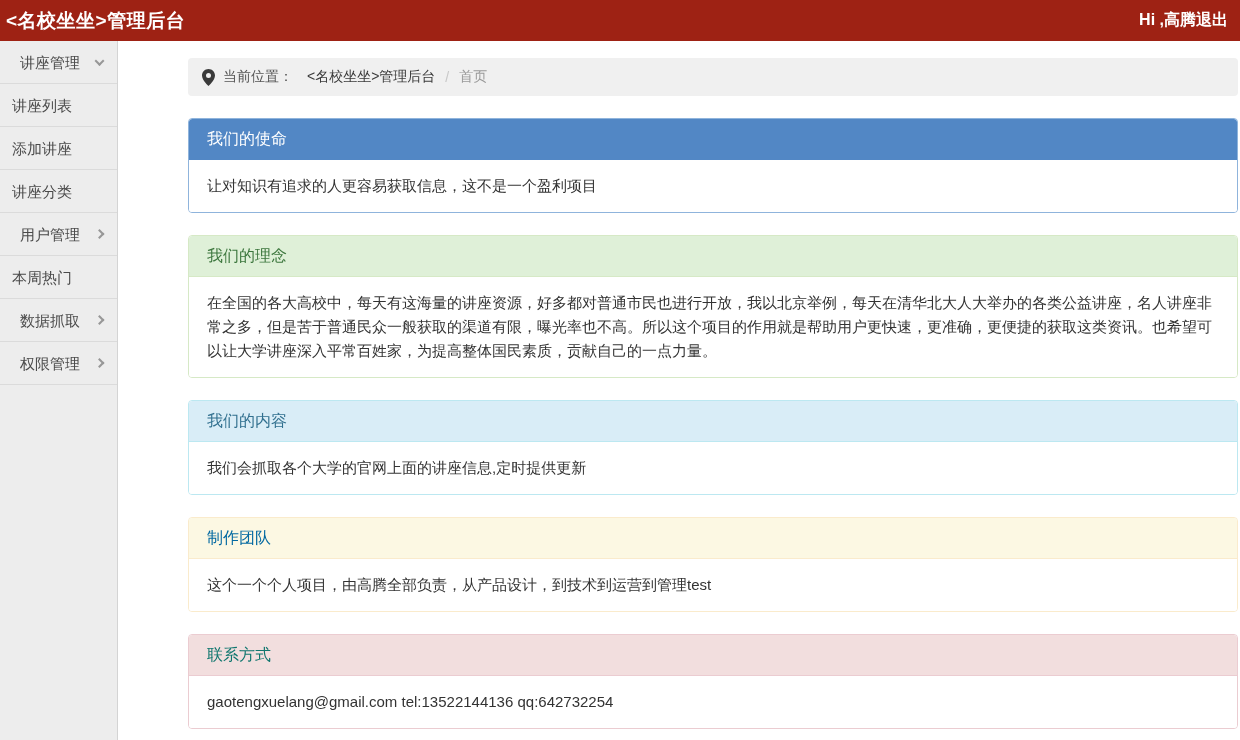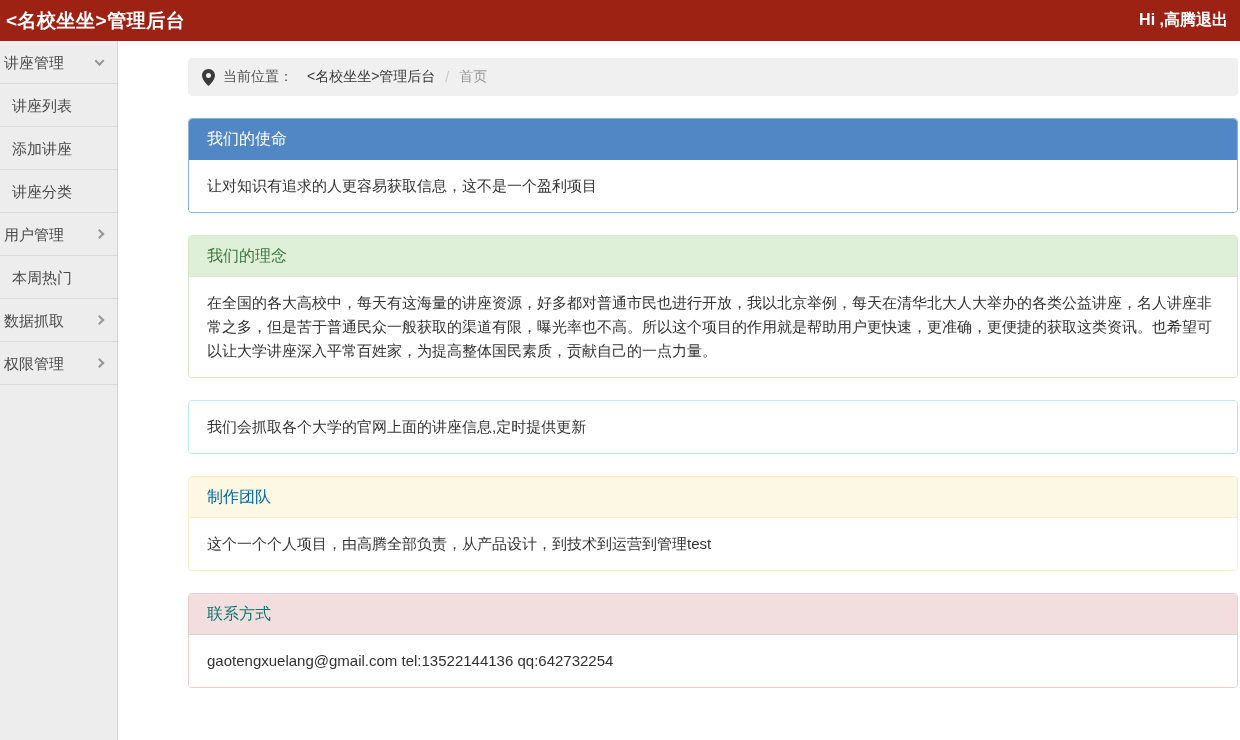--- a/index.html
+++ b/index.html
@@ -10,21 +10,21 @@
   .topbar { height:41px; background:#9E2214; display:flex; align-items:center; justify-content:space-between; padding:0 12px 0 6px; }
   .brand { color:#fff; font-size:19px; font-weight:bold; letter-spacing:0.5px; cursor:pointer; }
   .topbar-right { display:flex; align-items:center; color:#fff; font-size:16px; font-weight:bold; }
   .logout { color:#fff; text-decoration:none; cursor:pointer; }
 
   
   .shell { display:flex; height:699px; }
 
   
   .sidebar { width:118px; flex:0 0 118px; background:#EDEDED; border-right:1px solid #D4D4D4; }
-  .nav-item { position:relative; height:43px; line-height:43px; border-bottom:1px solid #DBDBDB; font-size:15px; color:#4a4a4a; padding-left:4px; cursor:pointer; white-space:nowrap; }
+  .nav-item { position:relative; height:43px; line-height:43px; border-bottom:1px solid #DBDBDB; font-size:15px; color:#4a4a4a; padding-left:20px; cursor:pointer; white-space:nowrap; }
   .nav-item.sub { padding-left:12px; padding-right:20px; }
   .chev { position:absolute; right:14px; top:50%; width:7px; height:7px; border-right:2px solid #979797; border-bottom:2px solid #979797; }
   .chev.right { transform:translateY(-50%) rotate(-45deg); }
   .chev.down  { transform:translateY(-65%) rotate(45deg); }
 
   
   .main { flex:1; background:#fff; padding:17px 2px 0 26px;margin-left:44px; }
 
   .breadcrumb { height:38px; background:#F0F0F0; border-radius:4px; display:flex; align-items:center; padding:0 14px; font-size:14px; color:#555; margin-bottom:22px; }
   .pin { display:inline-flex; margin-right:8px; }
@@ -109,20 +109,21 @@
       <div class="panel-heading">我们的使命</div>
       <div class="panel-body">让对知识有追求的人更容易获取信息，这不是一个盈利项目</div>
     </section>
 
     <section class="panel success">
       <div class="panel-heading">我们的理念</div>
       <div class="panel-body">在全国的各大高校中，每天有这海量的讲座资源，好多都对普通市民也进行开放，我以北京举例，每天在清华北大人大举办的各类公益讲座，名人讲座非常之多，但是苦于普通民众一般获取的渠道有限，曝光率也不高。所以这个项目的作用就是帮助用户更快速，更准确，更便捷的获取这类资讯。也希望可以让大学讲座深入平常百姓家，为提高整体国民素质，贡献自己的一点力量。</div>
     </section>
 
     <section class="panel info">
+      <div class="panel-heading">我们的内容</div>
       <div class="panel-body">我们会抓取各个大学的官网上面的讲座信息,定时提供更新</div>
     </section>
 
     <section class="panel warning">
       <div class="panel-heading">制作团队</div>
       <div class="panel-body">这个一个个人项目，由高腾全部负责，从产品设计，到技术到运营到管理test</div>
     </section>
 
     <section class="panel danger">
       <div class="panel-heading">联系方式</div>

